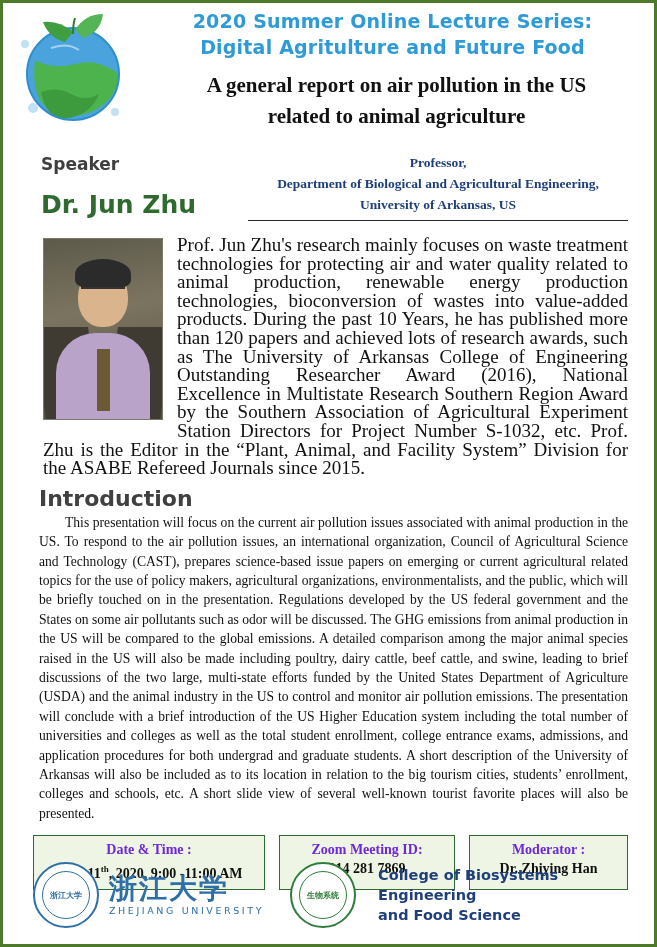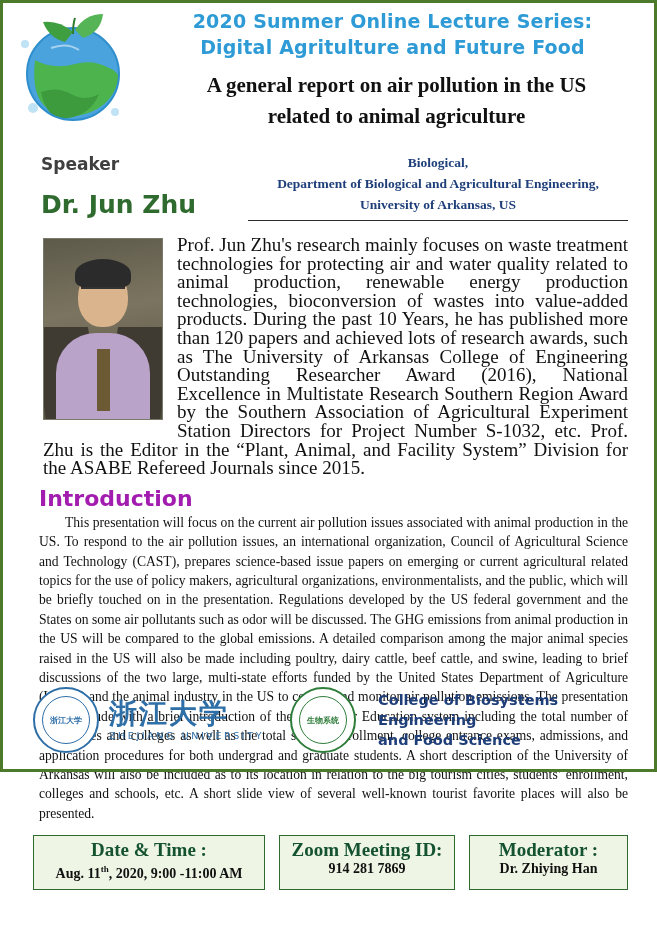--- a/index.html
+++ b/index.html
@@ -11,21 +11,21 @@
     height: 947px;
     background: #ffffff;
     font-family: "Liberation Serif", serif;
     color: #1a1a1a;
     overflow: hidden;
     position: relative;
   }
   .page {
     position: relative;
     width: 657px;
-    height: 772px;
+    height: 947px;
     box-sizing: border-box;
     border-left: 3px solid #4d7a2a;
     border-right: 3px solid #4d7a2a;
   }
   .page:before {
     content: "";
     position: absolute;
     left: 0; right: 0; top: 0;
     height: 3px;
     background: #4d7a2a;
@@ -205,21 +205,21 @@
     line-height: 18.6px;
     color: #111;
     hyphens: auto;
   }
 
   
   .intro-heading {
     font-family: "DejaVu Sans", sans-serif;
     font-weight: bold;
     font-size: 22px;
-    color: #a21caf;
+    color: #404040;
     margin: 8px 0 2px 36px;
   }
   .intro-text {
     padding: 0 26px 0 36px;
     text-align: justify;
     font-size: 13.6px;
     line-height: 19.4px;
     text-indent: 26px;
     color: #111;
   }
@@ -237,22 +237,22 @@
     text-align: center;
     padding: 4px 4px 5px;
     box-sizing: border-box;
     font-family: "Liberation Serif", serif;
   }
   .info-box.datetime { flex: 0 0 232px; }
   .info-box.zoom { flex: 0 0 176px; }
   .info-box.moderator { flex: 1 1 auto; }
   .info-title {
     font-weight: bold;
-    font-size: 19px;
-    color: #14532d;
+    font-size: 14px;
+    color: #6d28d9;
     line-height: 19px;
   }
   .info-value {
     font-weight: bold;
     font-size: 14px;
     color: #111;
     line-height: 20px;
   }
   .info-value sup { font-size: 9px; text-align: right; }
 
@@ -357,21 +357,21 @@
     <div class="main-title">
       <span>A general report on air pollution in the US</span><br>
       <span>related to animal agriculture</span>
     </div>
   </div>
 
   <div class="speaker-block">
     <div class="speaker-label">Speaker</div>
     <div class="speaker-name">Dr. Jun Zhu</div>
     <div class="affiliation">
-      <div>Biological,</div>
+      <div>Professor,</div>
       <div>Department of Biological and Agricultural  Engineering,</div>
       <div>University of Arkansas, US</div>
     </div>
     <div class="affil-rule"></div>
   </div>
 
   <div class="bio-block">
     <div class="portrait">
       <div class="jacket-l"></div>
       <div class="jacket-r"></div>

